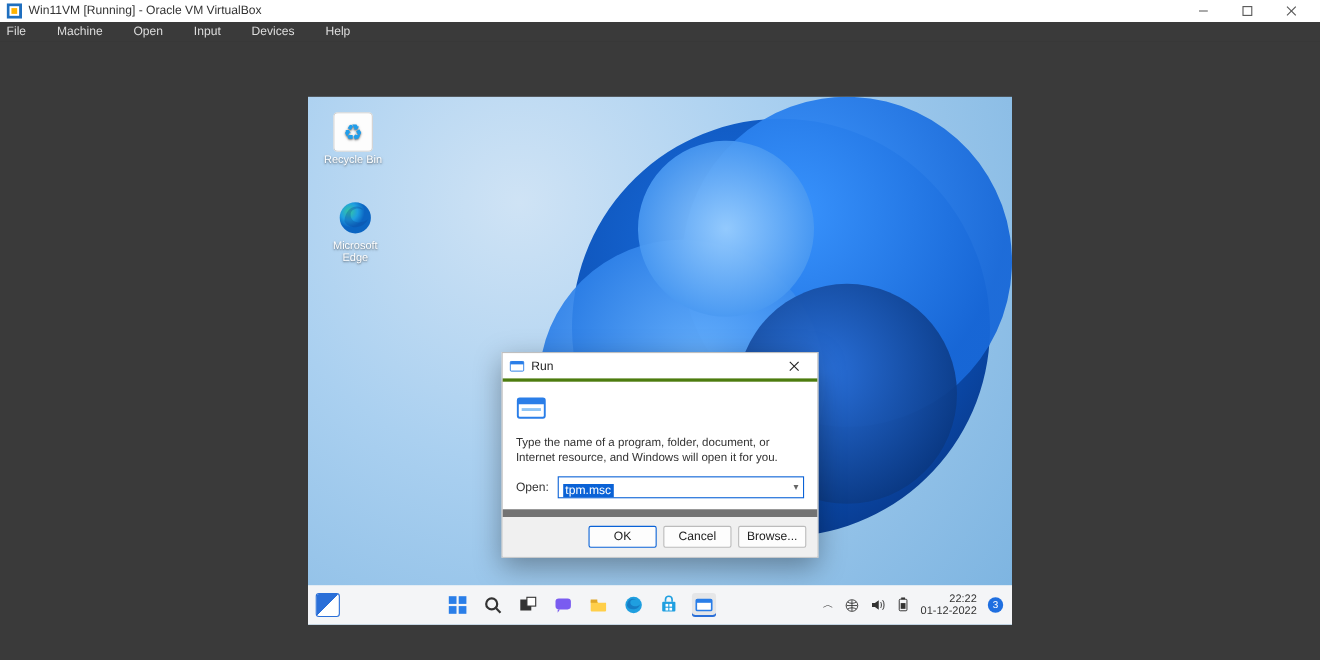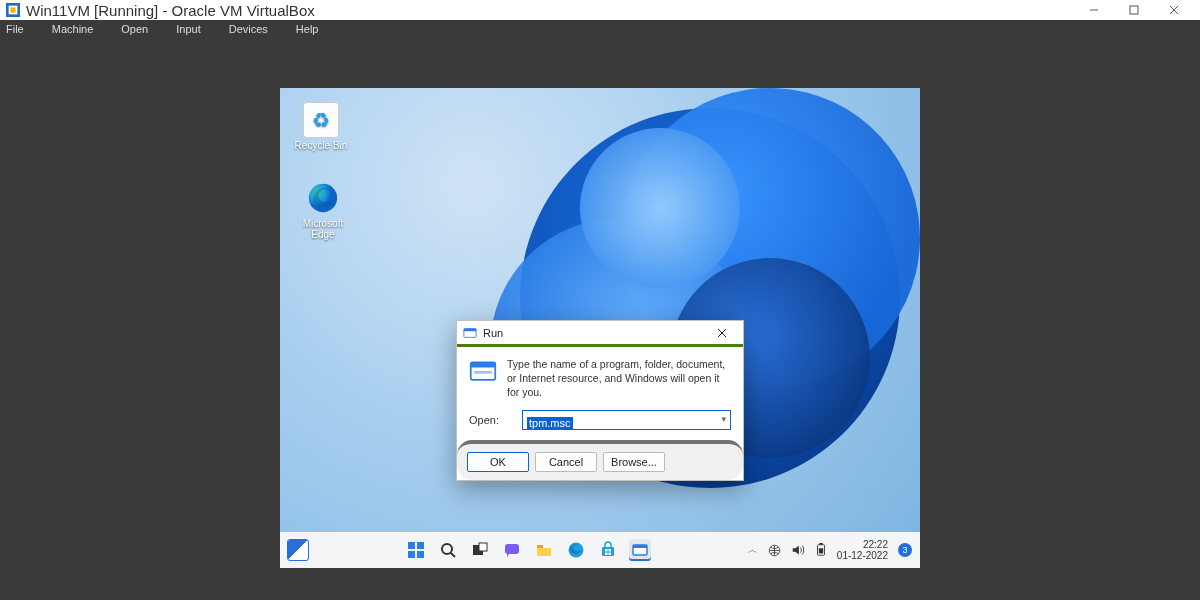--- a/index.html
+++ b/index.html
@@ -1,19 +1,19 @@
 <!DOCTYPE html>
 <html><head>
 <meta charset="utf-8">
 <style>
   * { box-sizing: border-box; margin: 0; padding: 0; font-family: "Segoe UI", Tahoma, sans-serif; }
   body { width: 1200px; height: 600px; overflow: hidden; background: #3a3a3a; }
 
   
-  .vb-titlebar { height: 20px; background: #fff; display: flex; align-items: center; padding: 0 6px; font-size: 15px; color: #333; }
+  .vb-titlebar { height: 20px; background: #fff; display: flex; align-items: center; padding: 0 6px; font-size: 11px; color: #333; }
   .vb-titlebar .vb-icon { width: 14px; height: 14px; margin-right: 6px; }
   .vb-titlebar .spacer { flex: 1; }
   .vb-winbtn { width: 40px; height: 20px; display: flex; align-items: center; justify-content: center; color: #555; }
   .vb-menubar { height: 18px; background: #3a3a3a; display: flex; align-items: center; padding: 0 6px; font-size: 11px; color: #ddd; gap: 28px; }
   .vb-menubar span { cursor: default; }
 
   .vm-host { position: absolute; top: 38px; left: 0; right: 0; bottom: 0; background: #3a3a3a; display: flex; align-items: flex-start; justify-content: center; }
 
   
   .guest {
@@ -46,29 +46,29 @@
   .tb-right { display: flex; align-items: center; gap: 10px; font-size: 10px; color: #333; }
   .tb-clock { text-align: right; line-height: 1.1; }
   .tb-badge { width: 14px; height: 14px; border-radius: 50%; background: #1f6fe0; color: #fff; font-size: 9px; display: flex; align-items: center; justify-content: center; }
 
   
   .run-dlg { position: absolute; left: 176px; top: 232px; width: 288px; background: #fff; border: 1px solid #bfbfbf; box-shadow: 0 8px 24px rgba(0,0,0,.35); font-size: 11px; color: #222; }
   .run-title { height: 26px; display: flex; align-items: center; padding: 0 6px; border-bottom: 3px solid #4d7c0f; }
   .run-title .ri { width: 14px; height: 14px; margin-right: 6px; }
   .run-title .spacer { flex: 1; }
   .run-close { width: 30px; height: 22px; display: flex; align-items: center; justify-content: center; color: #333; }
-  .run-body { padding: 10px 12px 6px; display: flex; gap: 10px; }
+  .run-body { padding: 10px 12px 6px; display: flex; gap: 10px; flex-direction: column; }
   .run-body .ricon { width: 28px; height: 28px; flex: none; }
   .run-body .rtext { font-size: 10.5px; line-height: 1.35; color: #333; }
-  .run-openrow { display: flex; align-items: center; gap: 23px; padding: 4px 12px 10px; }
+  .run-openrow { display: flex; align-items: center; gap: 8px; padding: 4px 12px 10px; }
   .run-openrow label { font-size: 11px; color: #333; }
   .run-combobox { flex: 1; height: 20px; border: 1px solid #0a62d6; display: flex; align-items: flex-end; padding: 0 4px; position: relative; }
   .run-combobox .val { background: #0a62d6; color: #fff; font-size: 11px; padding: 0 2px; }
   .run-combobox .chev { position: absolute; right: 4px; top: 3px; color: #666; font-size: 9px; }
-  .run-buttons { display: flex; gap: 6px; padding: 8px 10px; background: #f0f0f0; border-top: 4px solid #737373; border-radius: 15px; }
+  .run-buttons { display: flex; justify-content: flex-end; gap: 6px; padding: 8px 10px; background: #f0f0f0; border-top: 7px solid #737373; }
   .run-buttons button { width: 62px; height: 20px; font-size: 11px; background: #fdfdfd; border: 1px solid #bbb; border-radius: 2px; color: #222; }
   .run-buttons button.primary { border-color: #0a62d6; }
 
   svg { display: block; }
 </style>
 </head>
 <body>
 
 <div class="vb-titlebar">
   <svg class="vb-icon" viewBox="0 0 16 16">

